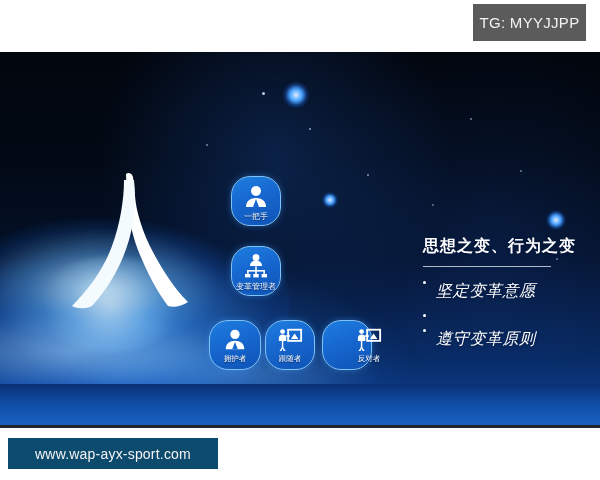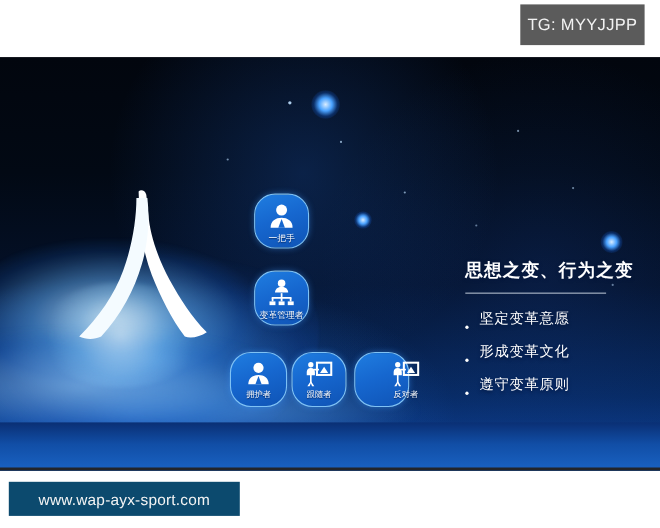--- a/index.html
+++ b/index.html
@@ -110,22 +110,22 @@
 
   
   .rtext{position:absolute;left:423px;top:184px;width:168px;}
   .rheading{
     color:#ffffff;font-size:16px;font-weight:bold;letter-spacing:1px;
     white-space:nowrap;text-shadow:0 1px 3px rgba(0,20,60,.9);
   }
   .rrule{margin-top:9px;width:128px;height:1px;background:#cfd8e4;opacity:.85;}
   .rlist{margin:14px 0 0 0;padding:0;list-style:none;}
   .rlist li{
-    display:flex;align-items:flex-end;color:#ffffff;font-size:13px;
-    margin-bottom:12px;letter-spacing:.6px;text-shadow:0 1px 3px rgba(0,20,60,.9);
+    display:flex;align-items:flex-start;color:#ffffff;font-size:16px;
+    margin-bottom:12px;letter-spacing:.6px;text-shadow:0 1px 3px rgba(0,20,60,.9);font-style:italic;
   }
   .rlist .dot{
     width:3px;height:3px;border-radius:50%;background:#ffffff;
     margin-right:10px;flex:none;
   }
 </style>
 </head>
 <body>
 
 <div class="page">
@@ -232,21 +232,20 @@
     <div class="rtext">
       <div class="rheading">思想之变、行为之变</div>
       <div class="rrule"></div>
       <ul class="rlist">
         <li>
           <span class="dot"></span>
           <span>坚定变革意愿</span>
         </li>
         <li>
           <span class="dot"></span>
-          <span>形成变革文化</span>
         </li>
         <li>
           <span class="dot"></span>
           <span>遵守变革原则</span>
         </li>
       </ul>
     </div>
 
     <div class="slide-bottomband"></div>
     <div class="slide-bottomline"></div>

